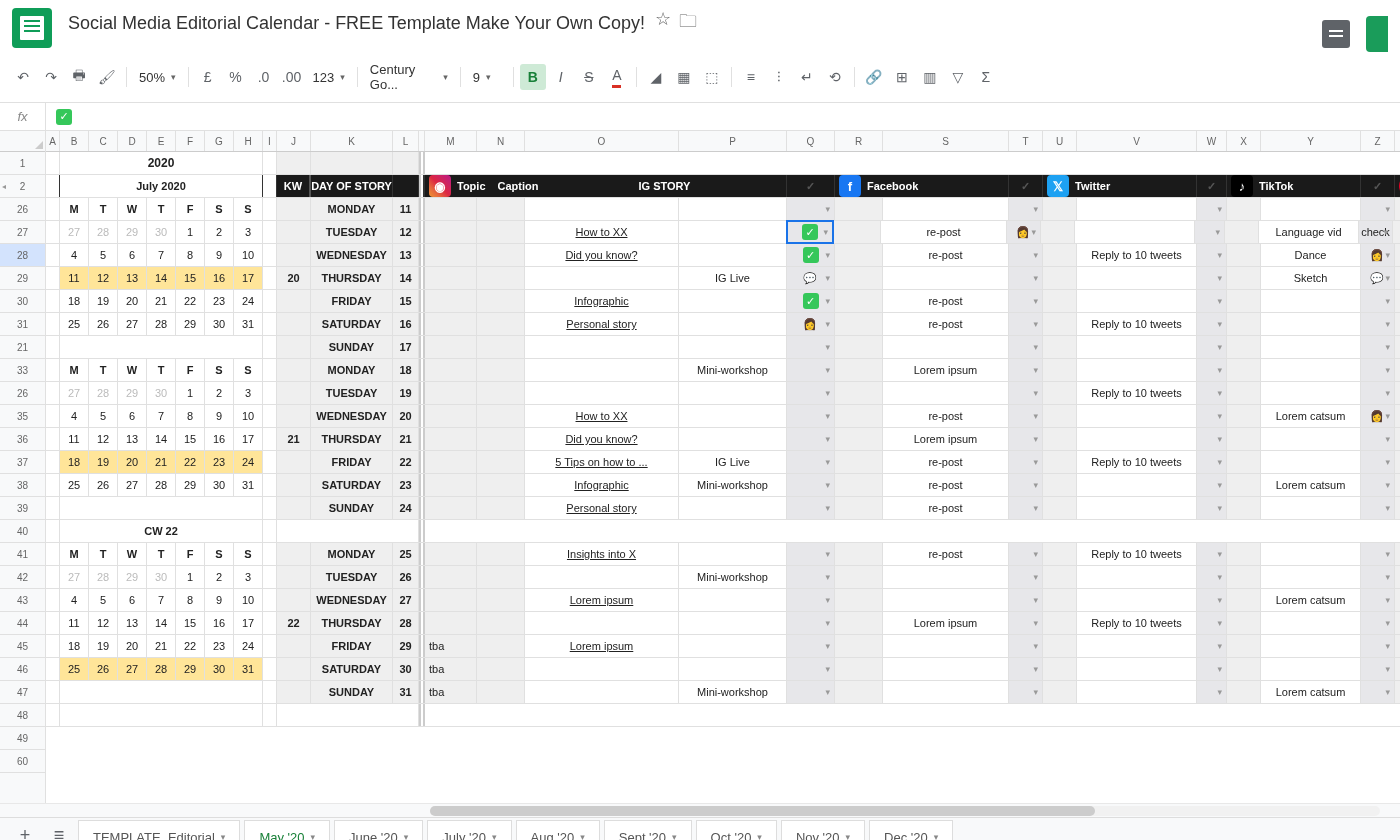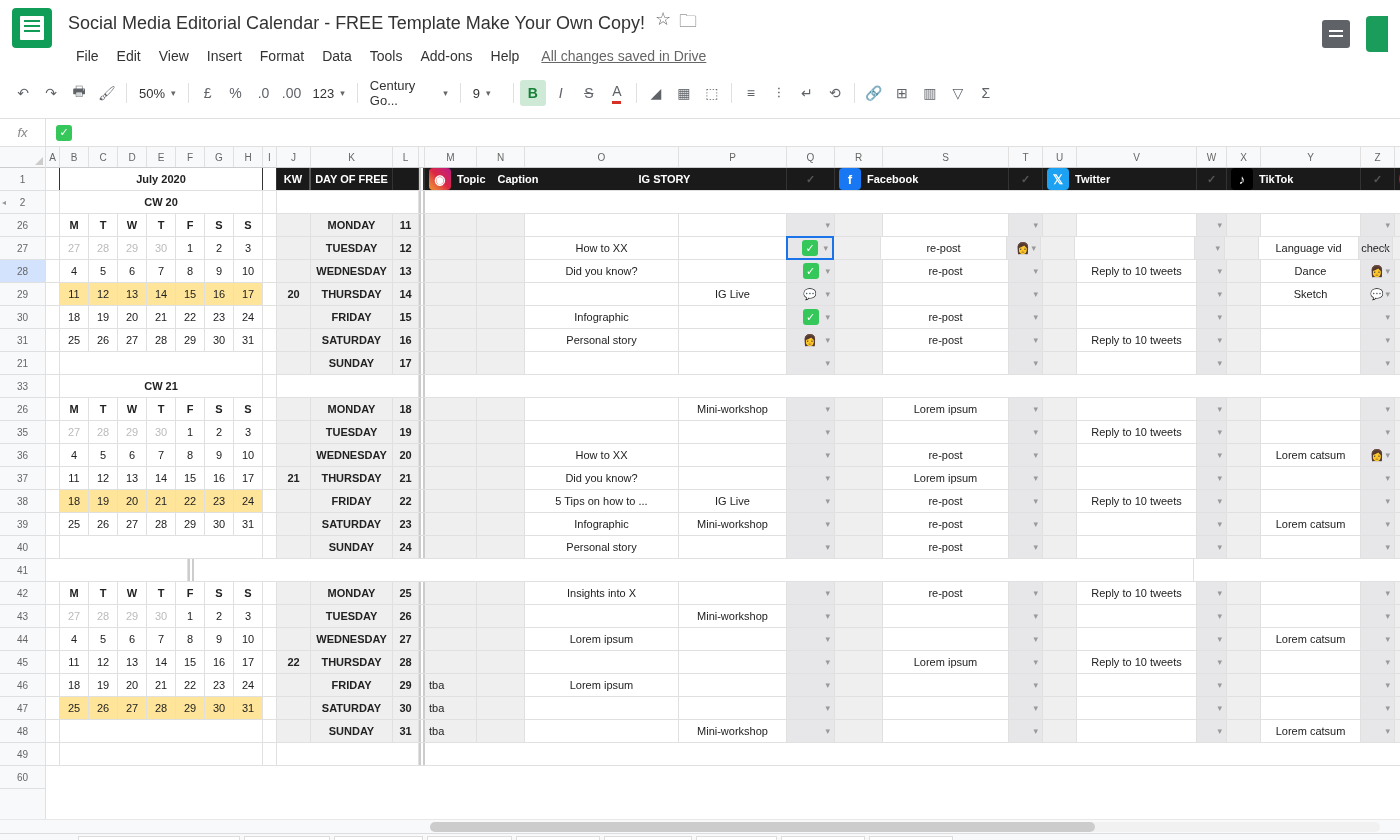--- a/index.html
+++ b/index.html
@@ -58,21 +58,21 @@
 .cal-head { font-weight: bold; }
 
 
 .kw-cell { background: #efefef; font-weight: bold; width: 34px; }
 .dow-cell { background: #efefef; font-weight: bold; width: 82px; }
 .num-cell { background: #efefef; font-weight: bold; width: 26px; }
 
 
 .vsep { width: 6px; background: #fff; border-left: 2px solid #ccc; border-right: 2px solid #ccc; }
 .topic-cell { width: 52px; background: #efefef; padding: 0 4px; justify-content: flex-start; }
-.caption-cell { width: 154px; }
+.caption-cell { width: 154px; text-decoration: underline; }
 .igstory-cell { width: 108px; }
 .status-cell { width: 48px; background: #e7e7ea; position: relative; }
 .fb-cell { width: 126px; }
 .tw-status { width: 34px; background: #e7e7ea; }
 .tw-cell { width: 120px; }
 .tw-status2 { width: 30px; background: #e7e7ea; }
 .tiktok-cell { width: 100px; }
 .tiktok-status { width: 34px; background: #e7e7ea; }
 
 .dd-arrow::after { content: "▾"; position: absolute; right: 4px; color: #999; font-size: 9px; }
@@ -110,32 +110,20 @@
 <div class="header">
   <div class="logo"></div>
   <div class="title-area">
     <div class="doc-title">
       <span>Social Media Editorial Calendar - FREE Template Make Your Own Copy!</span>
       <span class="doc-title-icons">
         <span>☆</span>
         <span>🗀</span>
       </span>
     </div>
-    <div class="menubar" id="menubar">
-        <div class="menu-item">File</div>
-        <div class="menu-item">Edit</div>
-        <div class="menu-item">View</div>
-        <div class="menu-item">Insert</div>
-        <div class="menu-item">Format</div>
-        <div class="menu-item">Data</div>
-        <div class="menu-item">Tools</div>
-        <div class="menu-item">Add-ons</div>
-        <div class="menu-item">Help</div>
-        <span class="saved-link">All changes saved in Drive</span>
-      </div>
   </div>
   <div class="header-right">
     <div class="comments-icon"></div>
     <div class="share-btn"></div>
   </div>
 </div>
 
 <div class="toolbar">
   <div class="tb-btn">↶</div>
   <div class="tb-btn">↷</div>
@@ -244,28 +232,37 @@
         <div class="colhead" style="width: 34px;">T</div>
         <div class="colhead" style="width: 34px;">U</div>
         <div class="colhead" style="width: 120px;">V</div>
         <div class="colhead" style="width: 30px;">W</div>
         <div class="colhead" style="width: 34px;">X</div>
         <div class="colhead" style="width: 100px;">Y</div>
         <div class="colhead" style="width: 34px;">Z</div>
         <div class="colhead" style="width: 48px;">AA</div>
       </div>
     <div id="content">
+        <div class="row ">
+          <div class="cell " style="width: 14px;"></div>
+          <div class="cell cal-head" style="width: 203px; font-weight: bold; font-size: 12px;">2020</div>
+          <div class="cell " style="width: 14px;"></div>
+          <div class="cell kw-cell" style="width: 34px;"></div>
+          <div class="cell dow-cell" style="width: 82px;"></div>
+          <div class="cell num-cell" style="width: 26px;"></div>
+          <div class="cell vsep" style="width: 6px;"></div>
+        </div>
         <div class="row dark-header">
           <div style="display: flex; background: rgb(255, 255, 255); color: rgb(34, 34, 34);">
             <div class="cell " style="width: 14px;"></div>
             <div class="cell cal-head" style="width: 203px; font-weight: bold;">July 2020</div>
             <div class="cell " style="width: 14px;"></div>
           </div>
           <div class="cell " style="width: 34px; background: rgb(26, 26, 26); border-right: 2px solid rgb(85, 85, 85);">KW</div>
-          <div class="cell " style="width: 82px; background: rgb(26, 26, 26);">DAY OF FREE</div>
+          <div class="cell " style="width: 82px; background: rgb(26, 26, 26);">DAY OF STORY</div>
           <div class="cell " style="width: 26px; background: rgb(26, 26, 26);"></div>
           <div class="cell vsep" style="width: 6px; background: rgb(255, 255, 255);"></div>
           <div class="cell " style="width: 362px; justify-content: flex-start; padding-left: 4px;">
             <span class="ch-icon ig-icon">◉</span>
             <b style="margin-right:12px">Topic</b>
             <b style="margin-right:100px">Caption</b>
             <b>IG STORY</b>
           </div>
           <div class="cell " style="width: 48px; color: rgb(85, 85, 85);">✓</div>
           <div class="cell " style="width: 174px; justify-content: flex-start; padding-left: 4px;">
@@ -280,30 +277,20 @@
           <div class="cell " style="width: 30px; color: rgb(85, 85, 85);">✓</div>
           <div class="cell " style="width: 134px; justify-content: flex-start; padding-left: 4px;">
             <span class="ch-icon tt-icon">♪</span>
             <b>TikTok</b>
           </div>
           <div class="cell " style="width: 34px; color: rgb(85, 85, 85);">✓</div>
           <div class="cell " style="width: 142px; justify-content: flex-start; padding-left: 4px;">
             <span class="ch-icon pin-icon">P</span>
           </div>
         </div>
-        <div class="row ">
-          <div style="display: flex;">
-            <div class="cell " style="width: 14px;"></div>
-            <div class="cell cal-head" style="width: 203px;">CW 20</div>
-            <div class="cell " style="width: 14px;"></div>
-          </div>
-          <div class="cell " style="width: 142px; background: rgb(255, 255, 255);"></div>
-          <div class="cell vsep" style="width: 6px;"></div>
-          <div class="cell " style="width: 1000px;"></div>
-        </div>
         <div class="row " style="position: relative;">
           <div style="display: flex;">
             <div class="cell " style="width: 14px;"></div>
             <div class="cell cal-head cal-cell" style="width: 29px;">M</div>
             <div class="cell cal-head cal-cell" style="width: 29px;">T</div>
             <div class="cell cal-head cal-cell" style="width: 29px;">W</div>
             <div class="cell cal-head cal-cell" style="width: 29px;">T</div>
             <div class="cell cal-head cal-cell" style="width: 29px;">F</div>
             <div class="cell cal-head cal-cell" style="width: 29px;">S</div>
             <div class="cell cal-head cal-cell" style="width: 29px;">S</div>
@@ -514,30 +501,20 @@
           <div class="cell fb-cell" style="width: 126px;"></div>
           <div class="cell tw-status dd-arrow" style="width: 34px;"></div>
           <div class="cell " style="width: 34px; background: rgb(239, 239, 239);"></div>
           <div class="cell tw-cell" style="width: 120px;"></div>
           <div class="cell tw-status2 dd-arrow" style="width: 30px;"></div>
           <div class="cell " style="width: 34px; background: rgb(239, 239, 239);"></div>
           <div class="cell tiktok-cell" style="width: 100px;"></div>
           <div class="cell tiktok-status dd-arrow" style="width: 34px;"></div>
           <div class="cell " style="width: 48px; background: rgb(239, 239, 239);"></div>
         </div>
-        <div class="row wk-sep">
-          <div style="display: flex;">
-            <div class="cell " style="width: 14px;"></div>
-            <div class="cell cal-head" style="width: 203px;">CW 21</div>
-            <div class="cell " style="width: 14px;"></div>
-          </div>
-          <div class="cell " style="width: 142px;"></div>
-          <div class="cell vsep" style="width: 6px;"></div>
-          <div class="cell " style="width: 1000px;"></div>
-        </div>
         <div class="row " style="position: relative;">
           <div style="display: flex;">
             <div class="cell " style="width: 14px;"></div>
             <div class="cell cal-head cal-cell" style="width: 29px;">M</div>
             <div class="cell cal-head cal-cell" style="width: 29px;">T</div>
             <div class="cell cal-head cal-cell" style="width: 29px;">W</div>
             <div class="cell cal-head cal-cell" style="width: 29px;">T</div>
             <div class="cell cal-head cal-cell" style="width: 29px;">F</div>
             <div class="cell cal-head cal-cell" style="width: 29px;">S</div>
             <div class="cell cal-head cal-cell" style="width: 29px;">S</div>
@@ -743,20 +720,25 @@
           <div class="cell tw-status dd-arrow" style="width: 34px;"></div>
           <div class="cell " style="width: 34px; background: rgb(239, 239, 239);"></div>
           <div class="cell tw-cell" style="width: 120px;"></div>
           <div class="cell tw-status2 dd-arrow" style="width: 30px;"></div>
           <div class="cell " style="width: 34px; background: rgb(239, 239, 239);"></div>
           <div class="cell tiktok-cell" style="width: 100px;"></div>
           <div class="cell tiktok-status dd-arrow" style="width: 34px;"></div>
           <div class="cell " style="width: 48px; background: rgb(239, 239, 239);"></div>
         </div>
         <div class="row wk-sep">
+          <div style="display: flex;">
+            <div class="cell " style="width: 14px;"></div>
+            <div class="cell cal-head" style="width: 203px;">CW 22</div>
+            <div class="cell " style="width: 14px;"></div>
+          </div>
           <div class="cell " style="width: 142px;"></div>
           <div class="cell vsep" style="width: 6px;"></div>
           <div class="cell " style="width: 1000px;"></div>
         </div>
         <div class="row " style="position: relative;">
           <div style="display: flex;">
             <div class="cell " style="width: 14px;"></div>
             <div class="cell cal-head cal-cell" style="width: 29px;">M</div>
             <div class="cell cal-head cal-cell" style="width: 29px;">T</div>
             <div class="cell cal-head cal-cell" style="width: 29px;">W</div>

